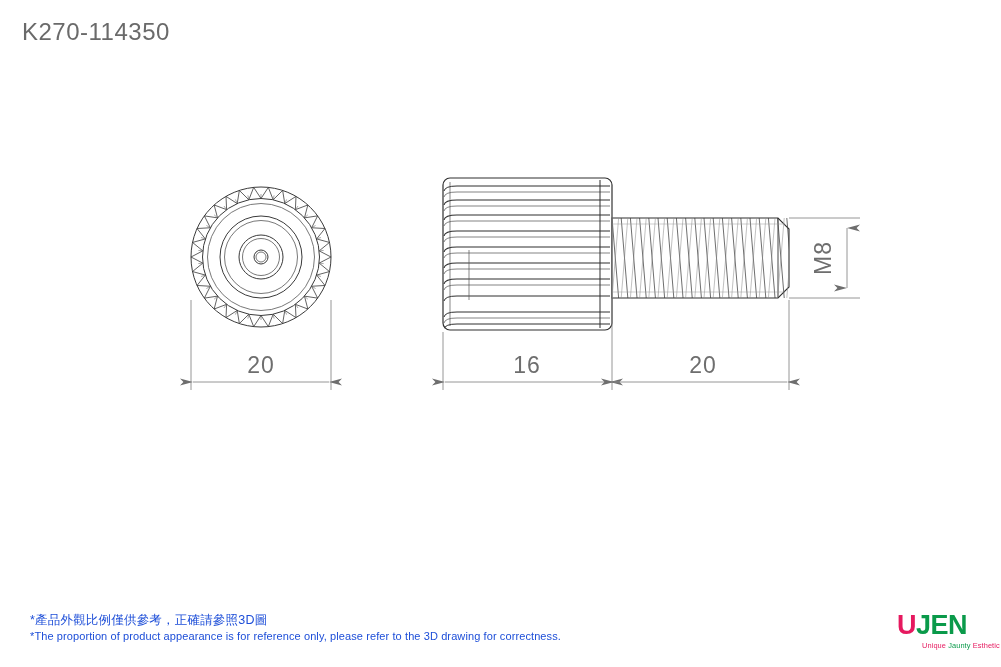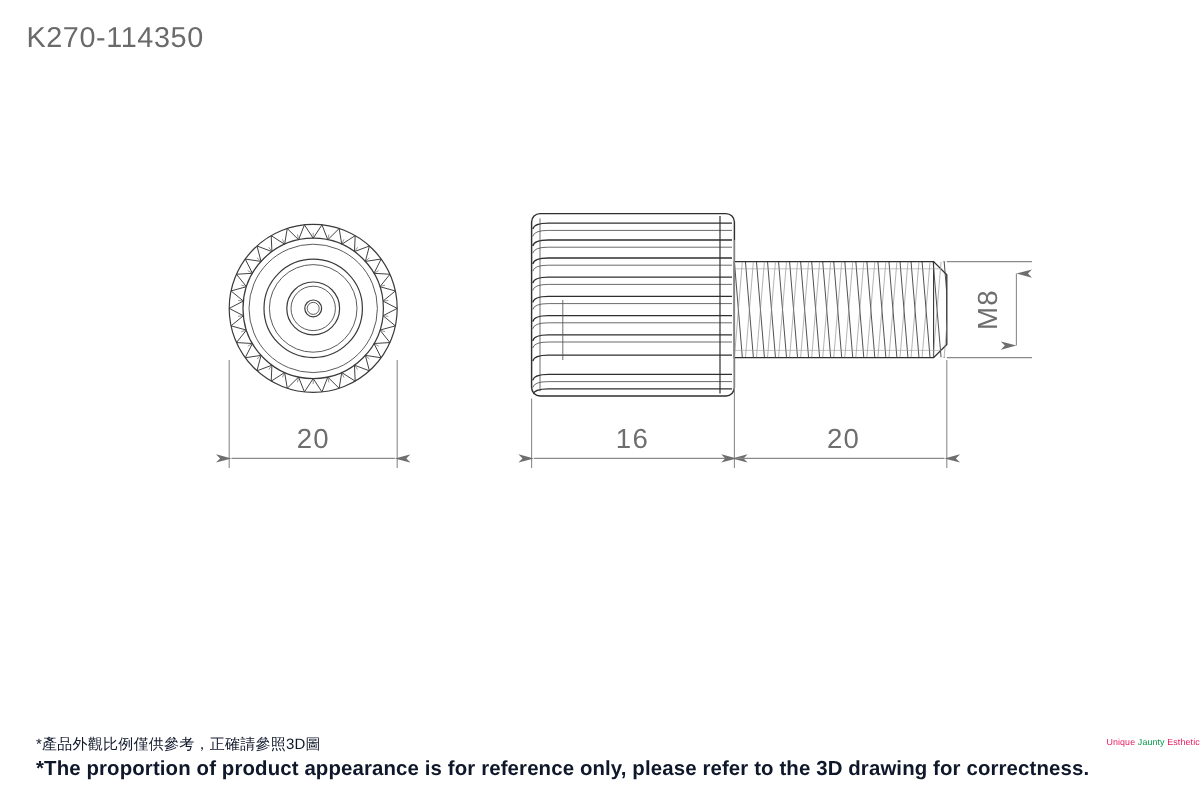--- a/index.html
+++ b/index.html
@@ -30,32 +30,31 @@
     left: 0;
     top: 0;
     width: 1001px;
     height: 667px;
   }
   #footer-notes {
     position: absolute;
     left: 30px;
     top: 611px;
     line-height: 1.45;
-    color: #0f172a;
+    color: #1d4ed8;
   }
   .note-cn {
     font-size: 12.5px;
     white-space: nowrap;
     letter-spacing: 0.2px;
   }
   .note-en {
-    font-size: 17px;
+    font-size: 11px;
     white-space: nowrap;
     letter-spacing: 0.1px;
-    font-weight: bold;
   }
   #brand-logo {
     position: absolute;
     left: 878px;
     top: 612px;
     width: 108px;
     text-align: center;
   }
   .logo-word {
     font-size: 27px;
@@ -312,19 +311,22 @@
   <text class="dim-text" x="703" y="373" text-anchor="middle">20</text>
   <text class="dim-text" x="831" y="258" text-anchor="middle" transform="rotate(-90 831 258)">M8</text>
 </svg>
 
 <div id="footer-notes">
   <div class="note-cn">*產品外觀比例僅供參考，正確請參照3D圖</div>
   <div class="note-en">*The proportion of product appearance is for reference only, please refer to the 3D drawing for correctness.</div>
 </div>
 
 <div id="brand-logo">
+  <div class="logo-word">
+    <span class="logo-u">U</span><span class="logo-jen">JEN</span>
+  </div>
   <div class="logo-tagline">
     <span class="tag-u">Unique</span>
     <span class="tag-j">Jaunty</span>
     <span class="tag-e">Esthetic</span>
     <span class="tag-n">Noble</span>
   </div>
 </div>
 
 </body></html>

